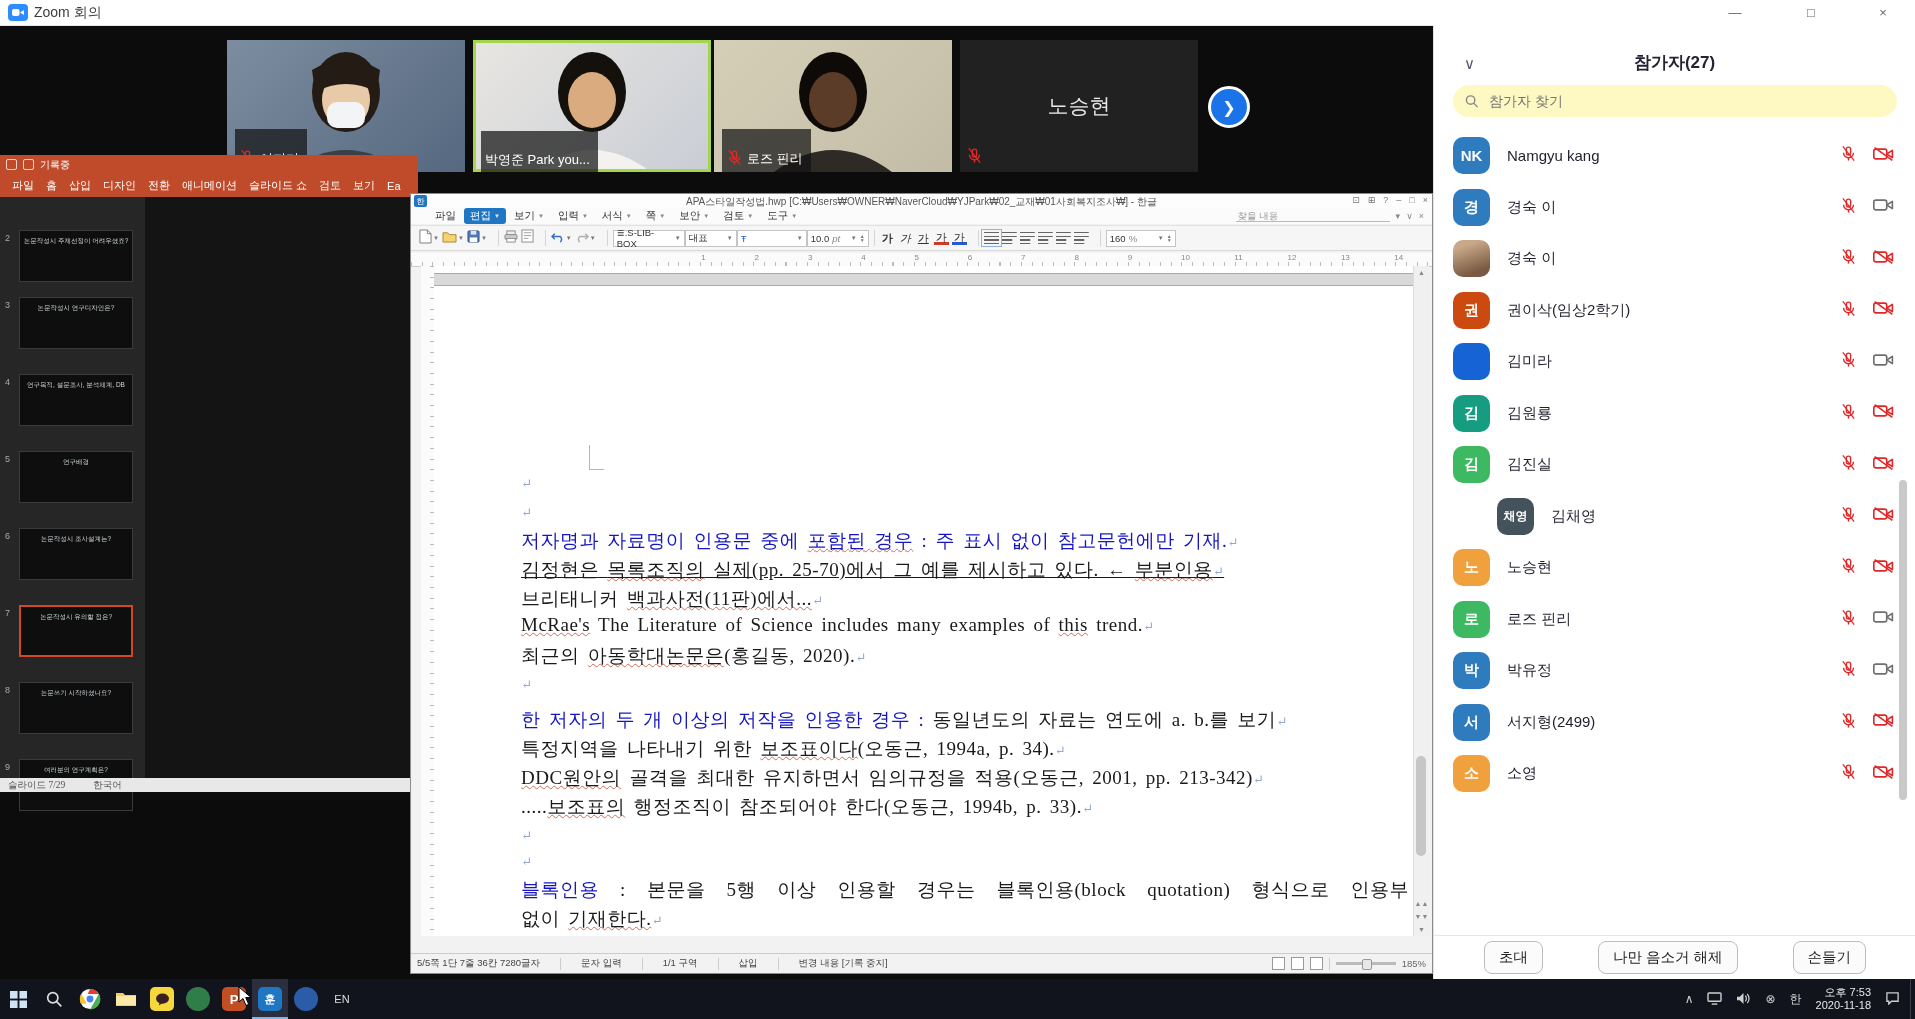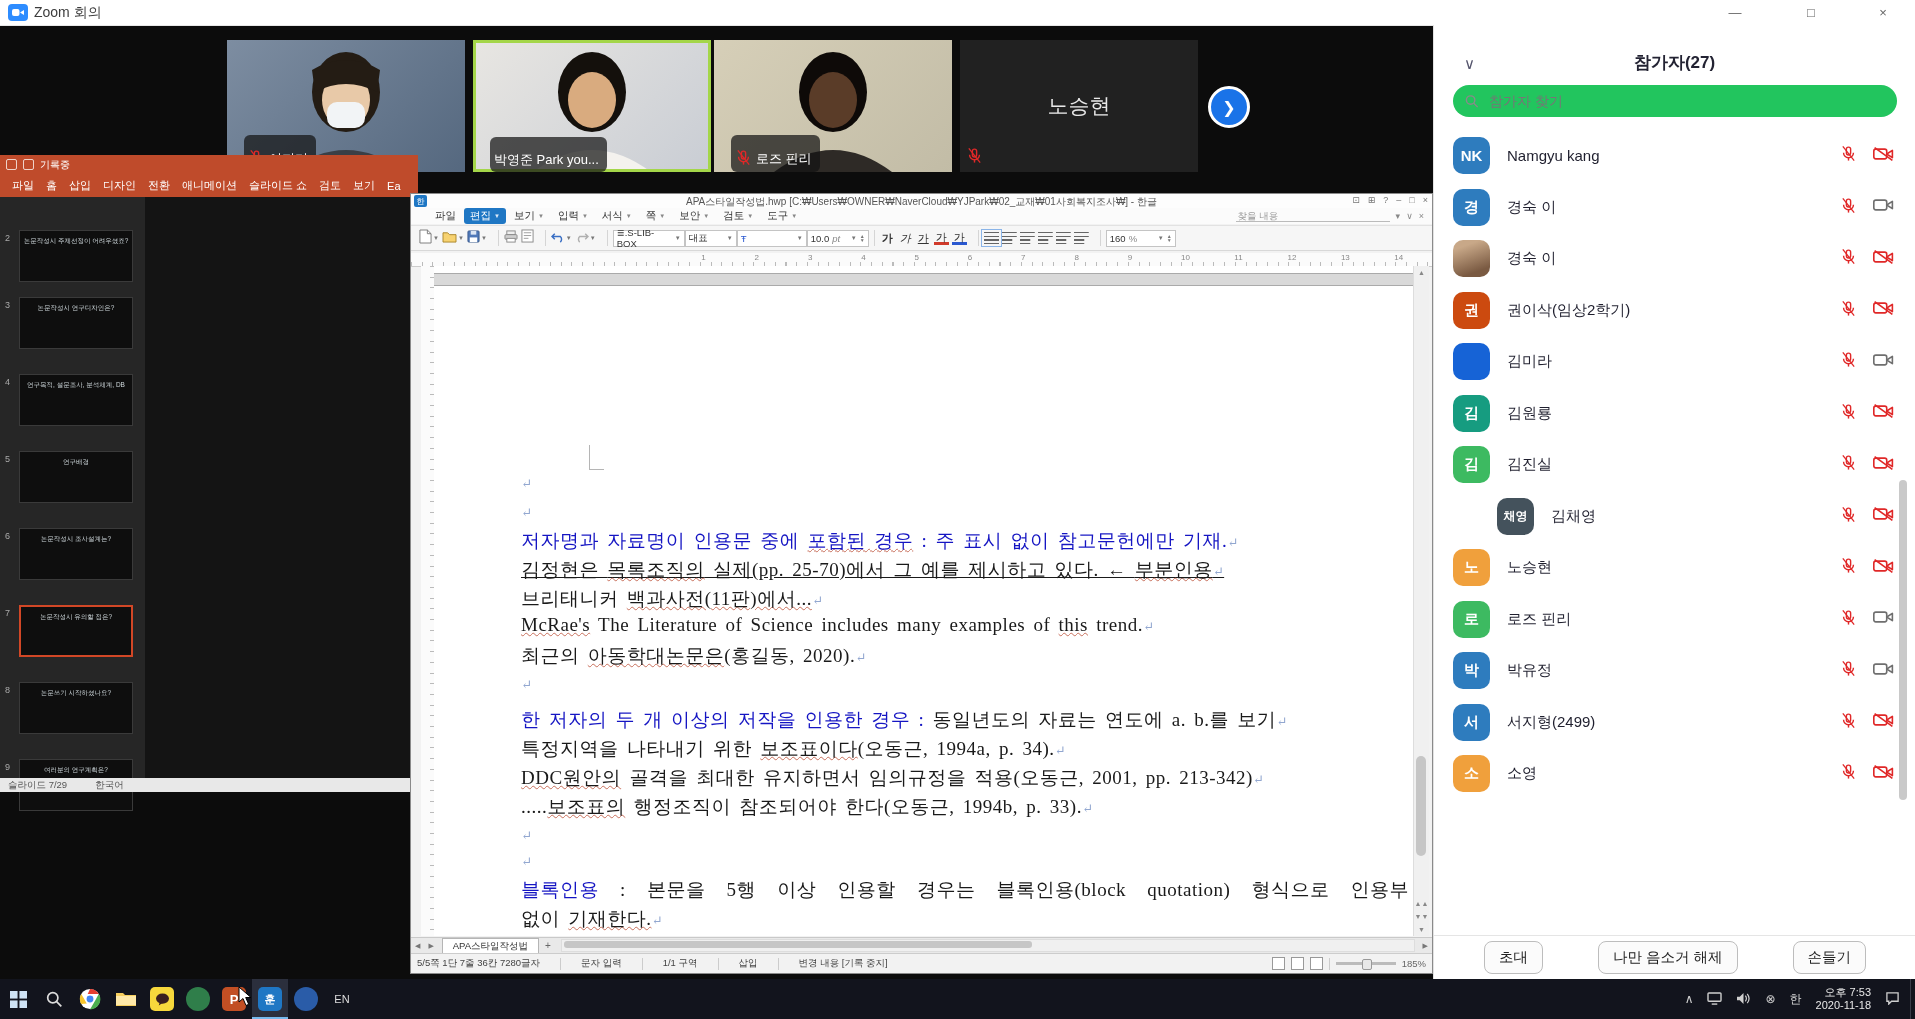--- a/index.html
+++ b/index.html
@@ -9,22 +9,22 @@
 
   
   #zoom-titlebar{left:0;top:0;width:1915px;height:25px;background:#fff;border-bottom:1px solid #e8e8e8;}
   #zoom-logo{left:8px;top:4px;width:20px;height:17px;background:#2D8CFF;border-radius:4px;
              display:flex;align-items:center;justify-content:center;}
   #zoom-title{left:34px;top:4px;font-size:14px;color:#3c3c3c;}
   .winctl{top:3px;width:34px;height:19px;text-align:center;color:#666;font-size:13px;line-height:19px;}
 
   
   .vtile{top:40px;height:132px;width:238px;background:#222;overflow:hidden;}
-  .vtile .label{position:absolute;left:17px;bottom:0;background:rgba(20,20,20,.72);color:#fff;
-                font-size:13px;padding:14px 8px 3px 4px;display:flex;align-items:center;gap:4px;border-radius:6px;}
+  .vtile .label{position:absolute;left:8px;bottom:0;background:rgba(20,20,20,.72);color:#fff;
+                font-size:13px;padding:20px 8px 3px 4px;display:flex;align-items:center;gap:4px;}
   .vtile.active{outline:3px solid #a4d649;outline-offset:-3px;}
   .vtile .center-name{position:absolute;left:0;top:0;width:100%;height:100%;display:flex;
                 align-items:center;justify-content:center;color:#e8e8e8;font-size:21px;}
   .vtile .mic-only{position:absolute;left:6px;bottom:4px;}
   #next-btn{left:1208px;top:86px;width:36px;height:36px;border-radius:50%;background:#1a73e8;
             border:3px solid #fff;color:#fff;display:flex;align-items:center;justify-content:center;
             font-size:16px;font-weight:bold;}
 
   
   #ppt{left:0;top:155px;width:418px;height:637px;background:#1d1d1d;}
@@ -34,21 +34,21 @@
   #ppt-menubar{left:0;top:19px;width:100%;height:23px;background:#bf4b2b;display:flex;align-items:center;
                padding-left:6px;box-sizing:border-box;overflow:hidden;}
   #ppt-menubar .mitem{color:#fff;font-size:11px;padding:0 6px;white-space:nowrap;}
   #ppt-thumbs{left:0;top:42px;width:145px;height:581px;background:#262626;}
   .thumb-num{position:absolute;left:5px;width:12px;color:#aaa;font-size:9px;}
   .thumb{position:absolute;left:19px;width:114px;height:52px;background:#0e0e0e;border:1px solid #3a3a3a;
          color:#cfd8dc;font-size:6.5px;text-align:center;padding-top:6px;box-sizing:border-box;overflow:hidden;}
   .thumb.selected{border:2px solid #d24726;}
   #ppt-canvas{left:145px;top:42px;width:273px;height:581px;background:#141414;}
   #ppt-statusbar{left:0;top:623px;width:100%;height:14px;background:#e8e8e8;color:#555;font-size:9.5px;
-                 display:flex;align-items:center;gap:28px;padding-left:8px;box-sizing:border-box;}
+                 display:flex;align-items:center;gap:28px;padding-left:8px;box-sizing:border-box;font-family:Liberation Serif, serif;}
 
   
   #hwp{left:410px;top:193px;width:1023px;height:781px;background:#f2f2f2;border:1px solid #8a8a8a;box-sizing:border-box;}
   #hwp-titlebar{left:0;top:0;width:100%;height:14px;background:#fdfdfd;}
   #hwp-icon{left:3px;top:1px;width:13px;height:12px;background:#1f77c4;color:#fff;font-size:8px;
             display:flex;align-items:center;justify-content:center;border-radius:2px;}
   #hwp-title{left:0;top:1px;width:100%;text-align:center;font-size:10px;color:#555;}
   #hwp-titlectl{right:4px;top:1px;color:#777;font-size:9px;display:flex;gap:8px;}
   #hwp-menubar{left:0;top:14px;width:100%;height:16px;background:#fbfbfb;display:flex;align-items:center;
                padding-left:18px;box-sizing:border-box;gap:2px;}
@@ -113,21 +113,21 @@
   .st-sep{width:1px;height:12px;background:#ccc;}
   #status-right{margin-left:auto;display:flex;align-items:center;gap:6px;color:#666;}
   .viewicon{width:11px;height:11px;border:1px solid #999;background:#fff;}
   #zoom-slider{width:60px;height:3px;background:#bbb;position:relative;}
   #zoom-slider .knob{position:absolute;left:26px;top:-3px;width:8px;height:9px;background:#e8e8e8;border:1px solid #999;border-radius:2px;}
 
   
   #panel{left:1433px;top:25px;width:482px;height:954px;background:#fff;border-left:1px solid #e2e2e2;box-sizing:border-box;}
   #panel-chevron{left:30px;top:30px;color:#55556d;font-size:15px;}
   #panel-title{left:0;top:26px;width:100%;text-align:center;font-size:17px;font-weight:bold;color:#232333;}
-  #panel-search{left:19px;top:60px;width:444px;height:32px;background:#22c55e;border-radius:16px;
+  #panel-search{left:19px;top:60px;width:444px;height:32px;background:#fef9c3;border-radius:16px;
                 display:flex;align-items:center;padding:0 12px;box-sizing:border-box;gap:8px;}
   #panel-search input{border:none;background:transparent;outline:none;font-size:14px;color:#333;width:100%;
                       font-family:"Liberation Sans",sans-serif;}
   #panel-search input::placeholder{color:#767676;}
   #plist{left:0;top:105px;width:482px;height:700px;}
   .prow{position:absolute;left:0;width:482px;height:51px;display:flex;align-items:center;padding:0 22px 0 19px;box-sizing:border-box;}
   .avatar{width:37px;height:37px;border-radius:10px;color:#fff;font-size:15px;font-weight:bold;
           display:flex;align-items:center;justify-content:center;flex:none;}
   .avatar.small-text{font-size:12px;}
   .pname{margin-left:17px;font-size:15px;color:#1f1f2e;}
@@ -469,30 +469,20 @@
         <div class="docline fit" style="top: 611px;"><span class="blue">블록인용</span><span> : 본문을 5행 이상 인용할 경우는 블록인용(block quotation) 형식으로 인용부</span></div>
         <div class="docline" style="top: 640px;"><span>없이 </span><span class="wavy">기재한다.</span><span class="mark">↵</span></div>
       </div>
     <div class="abs" id="vscroll">
       <div id="vthumb"></div>
       <div class="scrollarrow" style="top:0">▲</div>
       <div class="scrollarrow" style="bottom:26px">▲▲</div>
       <div class="scrollarrow" style="bottom:13px">▼▼</div>
       <div class="scrollarrow" style="bottom:0">▼</div>
     </div>
-    <div class="abs" id="hwp-tabbar">
-      <span class="tabnav">◀</span>
-      <span class="tabnav">▶</span>
-      <div id="doc-tab">APA스타일작성법</div>
-      <div id="tab-add">+</div>
-      <div id="hscroll-track">
-        <div id="hscroll-thumb"></div>
-      </div>
-      <span class="tabnav">▶</span>
-    </div>
     <div class="abs" id="hwp-statusbar">
       <span>5/5쪽 1단 7줄 36칸 7280글자</span>
       <span class="st-sep"></span>
       <span>문자 입력</span>
       <span class="st-sep"></span>
       <span>1/1 구역</span>
       <span class="st-sep"></span>
       <span>삽입</span>
       <span class="st-sep"></span>
       <span>변경 내용 [기록 중지]</span>

